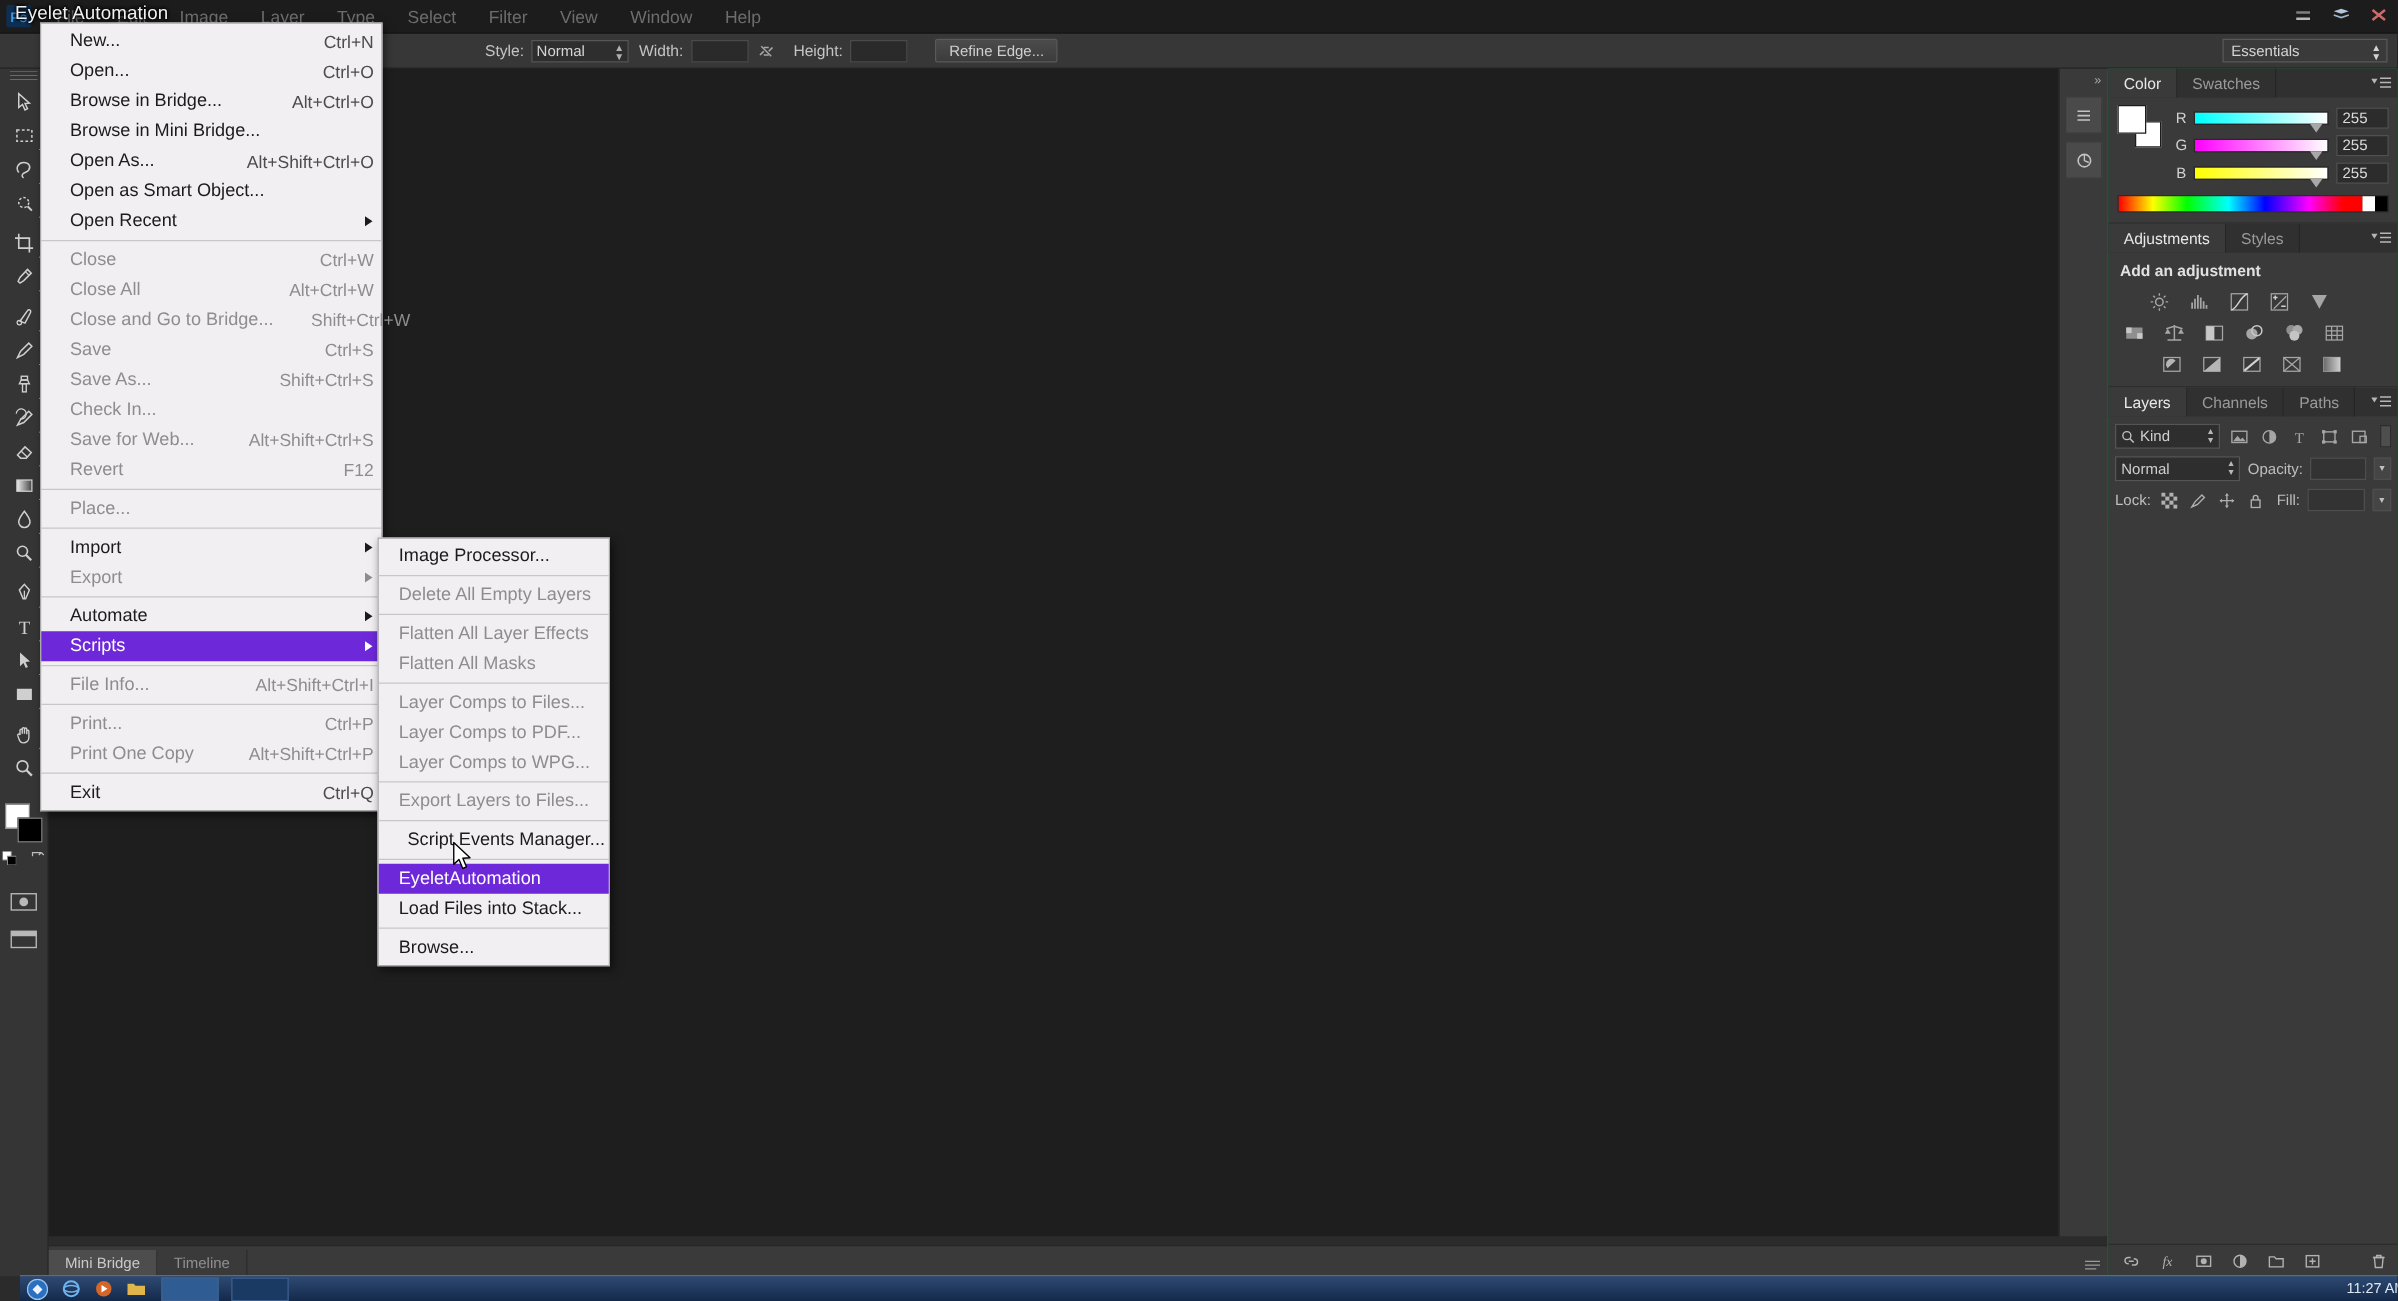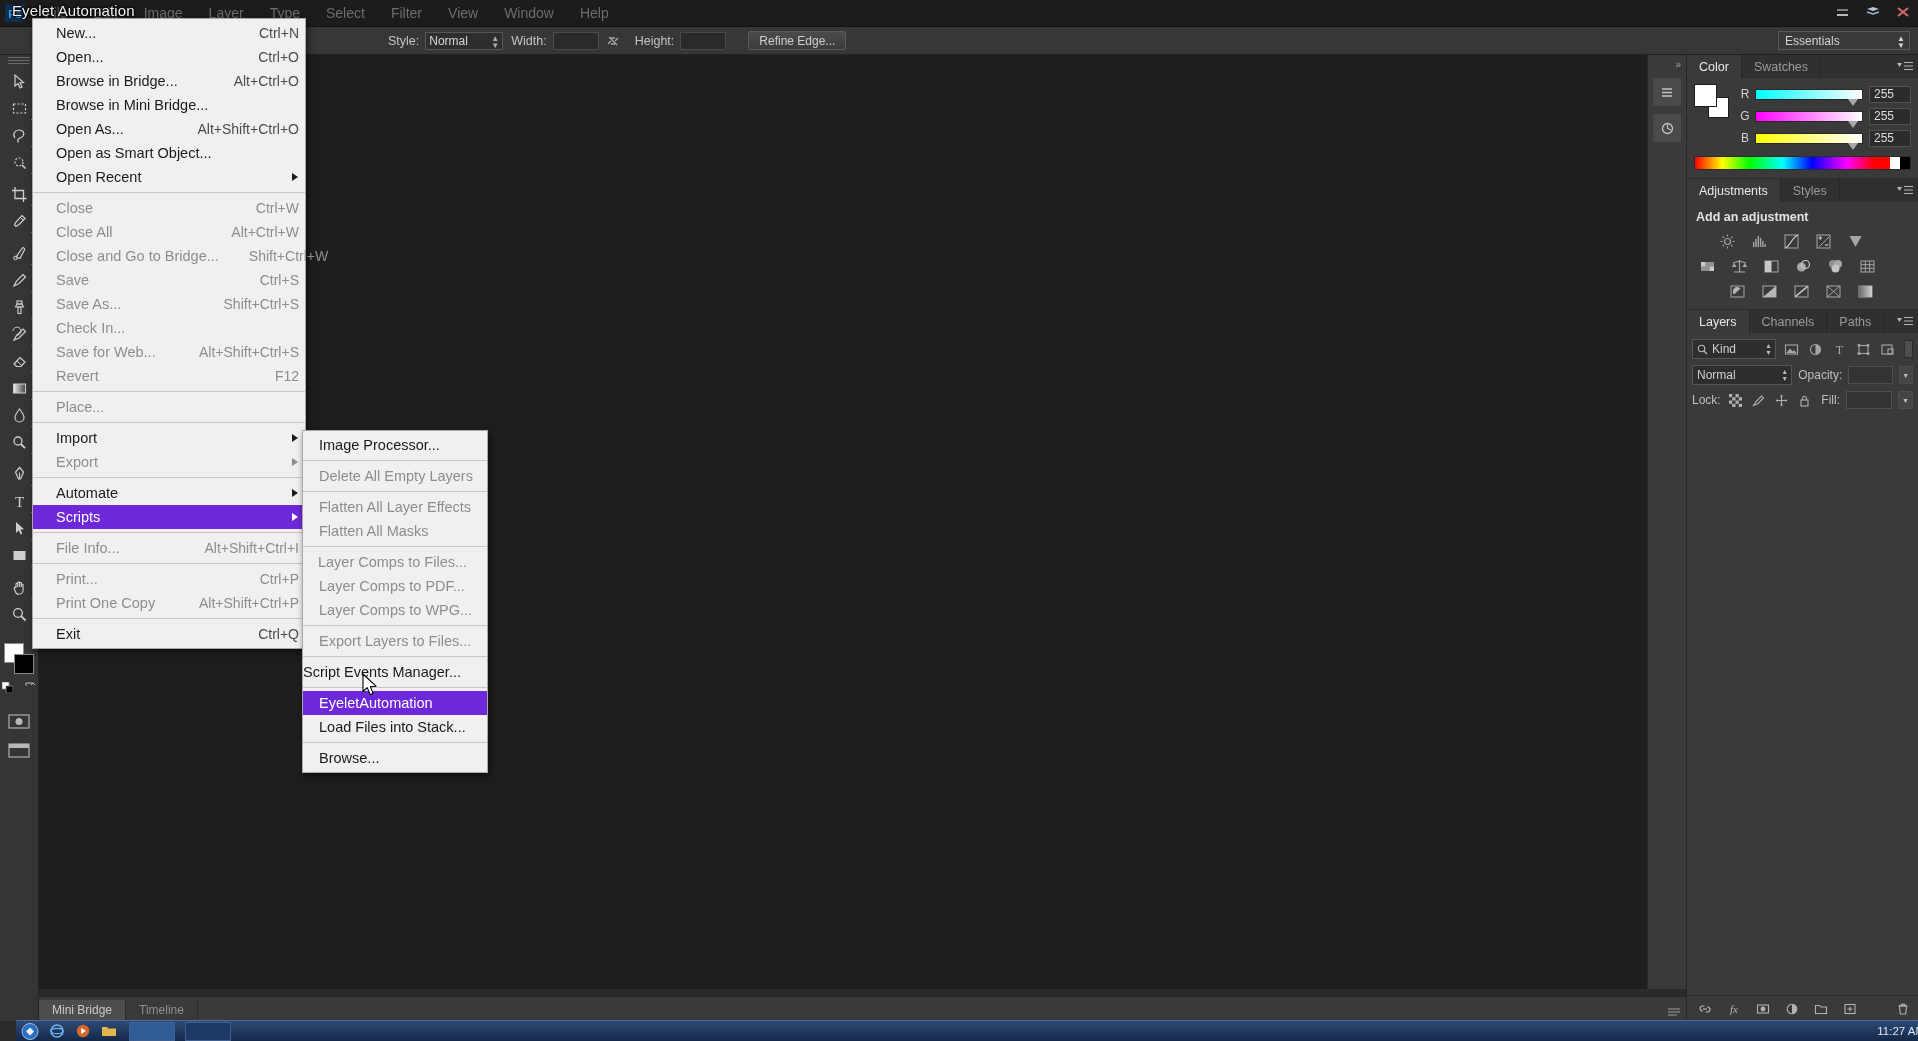--- a/index.html
+++ b/index.html
@@ -985,35 +985,35 @@
         <span class="lbl">Delete All Empty Layers</span>
       </div>
     <div class="m-sep"></div>
     <div class="m-item disabled" style="padding-left:16px;">
         <span class="lbl">Flatten All Layer Effects</span>
       </div>
     <div class="m-item disabled" style="padding-left:16px;">
         <span class="lbl">Flatten All Masks</span>
       </div>
     <div class="m-sep"></div>
-    <div class="m-item disabled" style="padding-left:1px;text-align:center;">
+    <div class="m-item disabled" style="padding-left:16px;">
         <span class="lbl">Layer Comps to Files...</span>
       </div>
     <div class="m-item disabled" style="padding-left:16px;">
         <span class="lbl">Layer Comps to PDF...</span>
       </div>
     <div class="m-item disabled" style="padding-left:16px;">
         <span class="lbl">Layer Comps to WPG...</span>
       </div>
     <div class="m-sep"></div>
     <div class="m-item disabled" style="padding-left:16px;align-items:center;">
         <span class="lbl">Export Layers to Files...</span>
       </div>
     <div class="m-sep"></div>
-    <div class="m-item" style="padding-left:0;">
+    <div class="m-item" style="padding-left:23px;">
         <span class="lbl">Script Events Manager...</span>
       </div>
     <div class="m-sep"></div>
     <div class="m-item highlight" style="padding-left:16px;">
         <span class="lbl">EyeletAutomation</span>
       </div>
     <div class="m-item" style="padding-left:16px;">
         <span class="lbl">Load Files into Stack...</span>
       </div>
     <div class="m-sep"></div>

